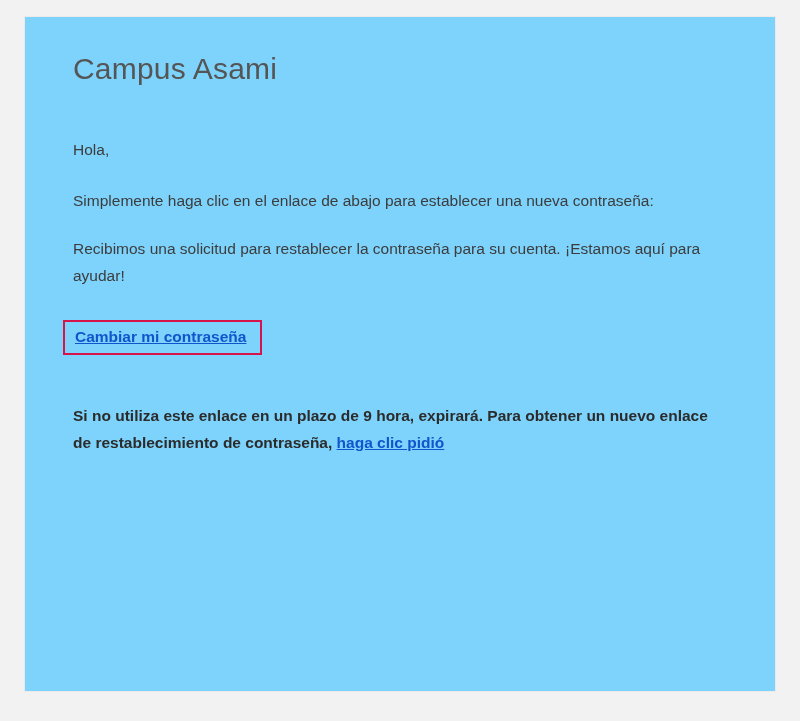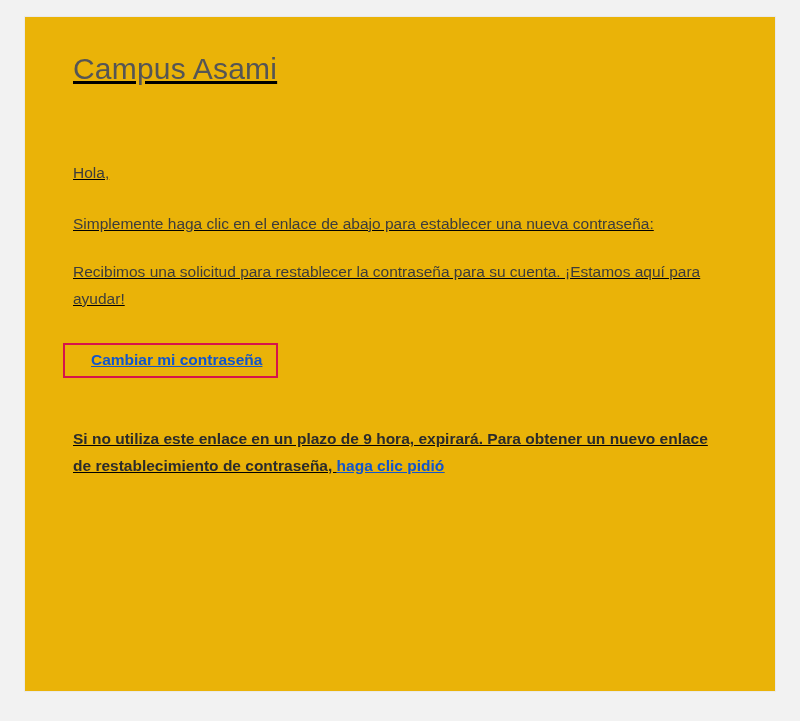--- a/index.html
+++ b/index.html
@@ -12,59 +12,58 @@
     background: #f2f2f2;
     font-family: "Liberation Sans", sans-serif;
     -webkit-font-smoothing: antialiased;
   }
   .email-card {
     position: absolute;
     left: 24px;
     top: 16px;
     width: 752px;
     height: 676px;
-    background: #eab308;
+    background: #7dd3fc;
     border: 1px solid #eaeaea;
     box-sizing: border-box;
     overflow: hidden;
-    text-decoration: underline;
   }
   .inner {
     padding: 34px 48px 0 48px;
   }
   .brand-title {
     font-size: 30px;
     color: #555555;
     font-weight: normal;
     letter-spacing: 0.2px;
     margin: 0;
     padding: 0;
     line-height: 1.2;
   }
   .body-block {
-    margin-top: 73px;
+    margin-top: 50px;
   }
   .para {
     font-size: 15.5px;
     color: #3c3c3c;
     line-height: 1.72;
     margin: 0 0 24px 0;
     max-width: 650px;
   }
   .para.tight {
     margin-bottom: 22px;
   }
   .link {
     color: #1155cc;
     text-decoration: underline;
   }
   .cta-wrap {
     display: inline-block;
     border: 2px solid #d6144b;
-    padding: 6px 14px 7px 26px;
+    padding: 6px 14px 7px 10px;
     margin: 6px 0 18px -10px;
   }
   .cta-link {
     font-size: 15.5px;
     font-weight: bold;
     color: #1155cc;
     text-decoration: underline;
     line-height: 1.2;
     white-space: nowrap;
   }

